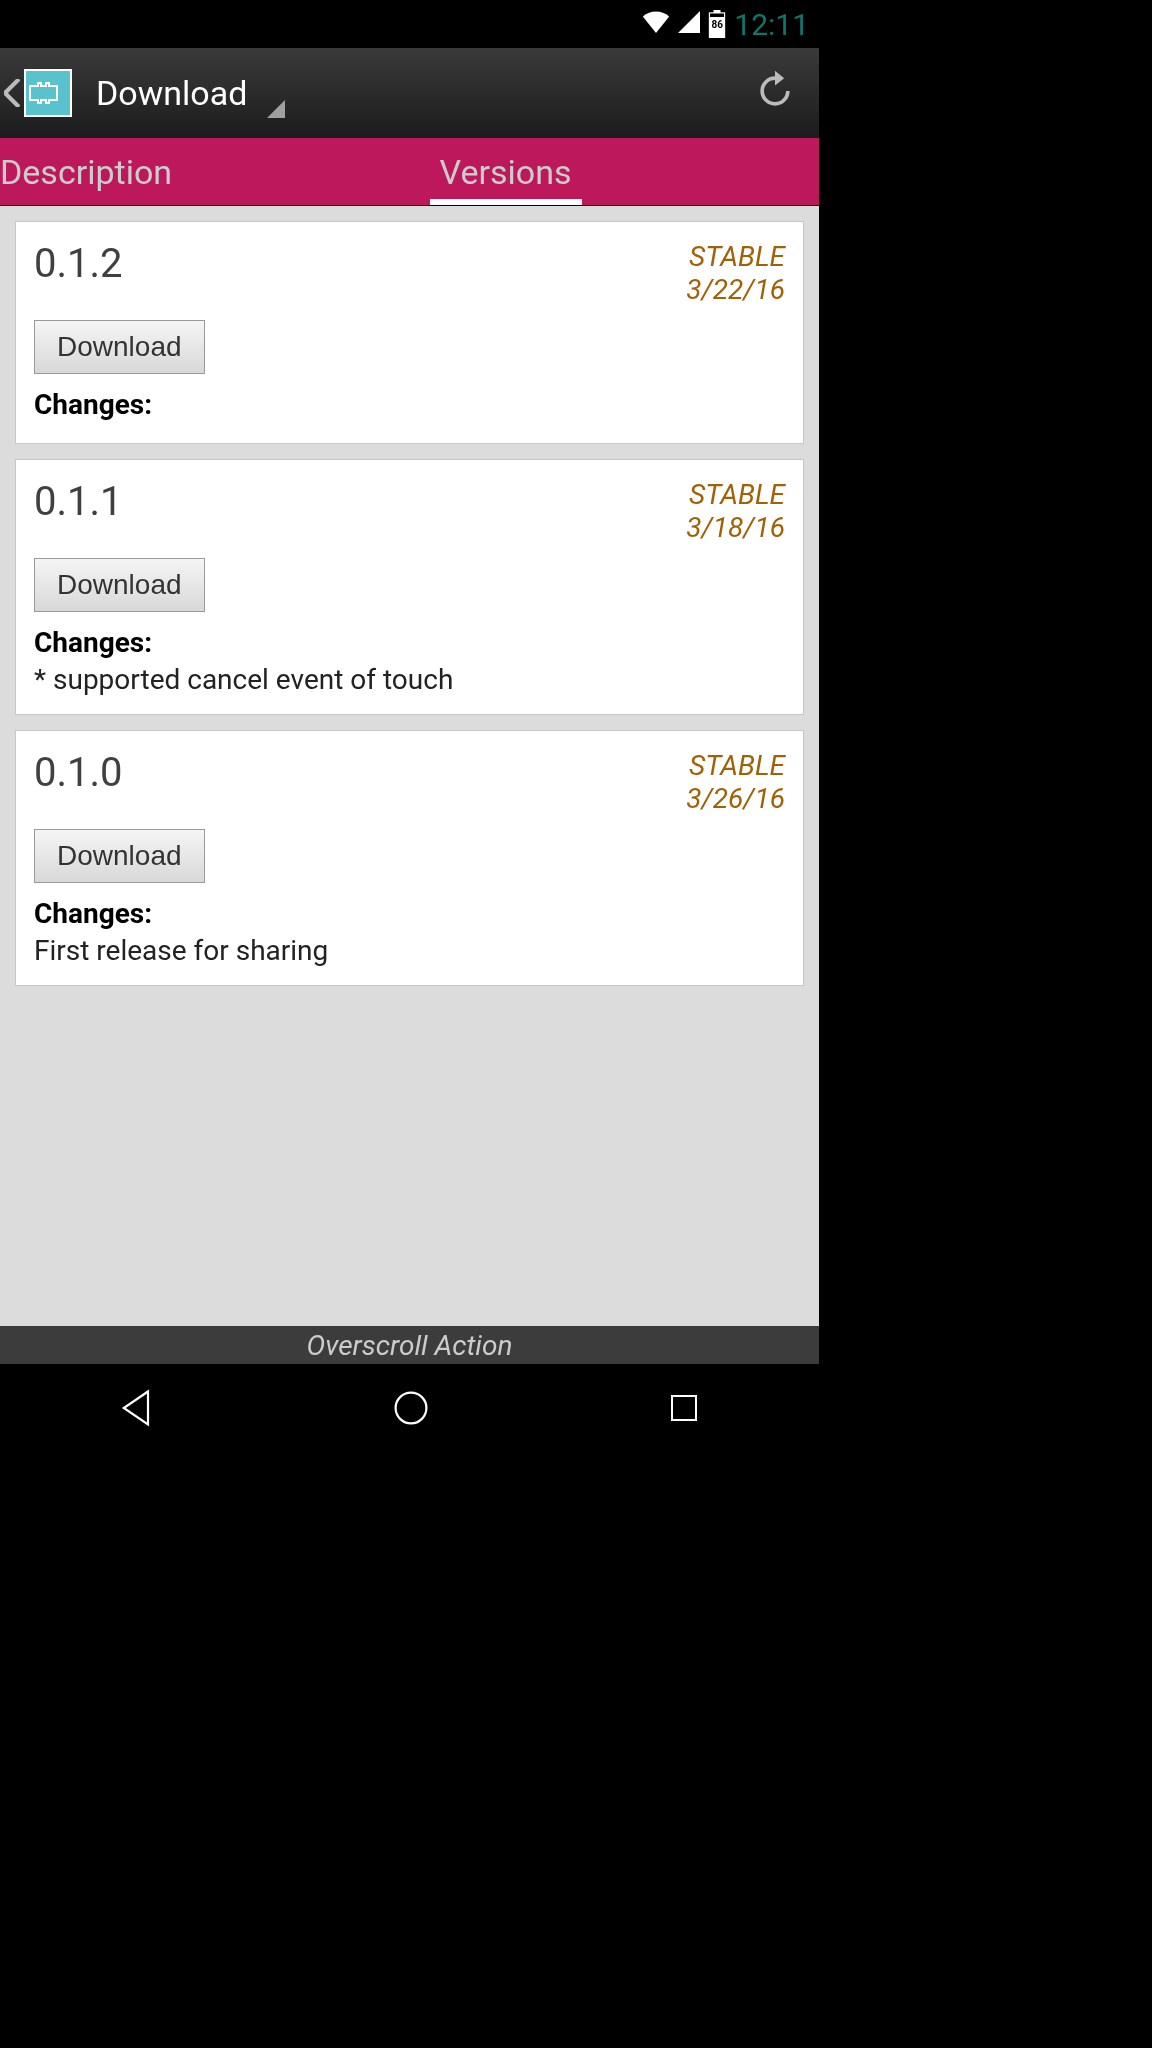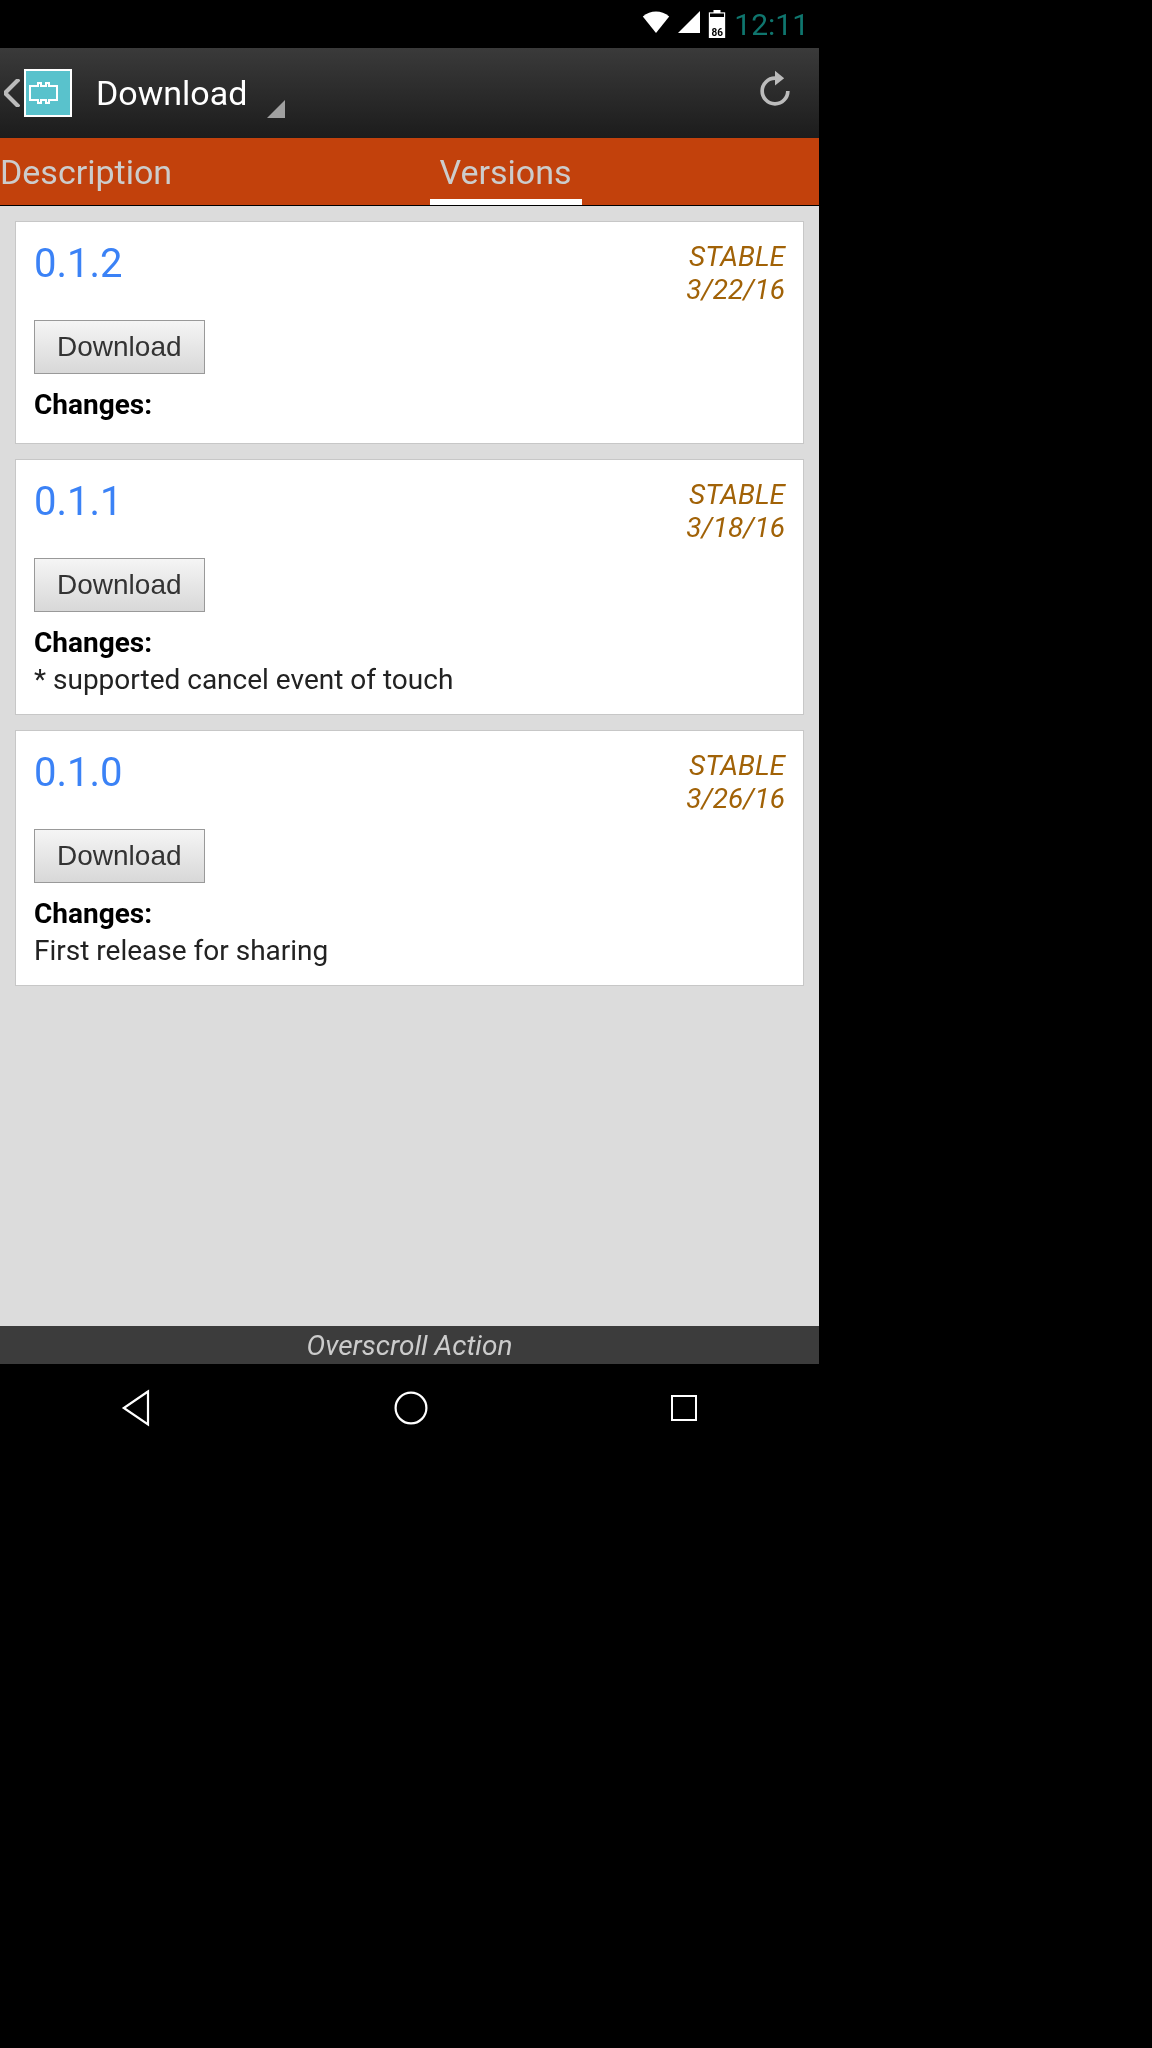--- a/index.html
+++ b/index.html
@@ -19,21 +19,21 @@
       justify-content: flex-end;
       align-items: center;
       padding-right: 10px;
       gap: 8px;
     }
     .status-bar svg { fill: #fff; }
     .status-time { color: #0f766e; font-size: 30px; font-weight: 400; }
     .battery-pct {
       position: relative;
       display: inline-flex;
-      align-items: flex-end;
+      align-items: center;
       justify-content: center;
     }
     .battery-pct-text {
       position: absolute;
       font-size: 10px;
       color: #000;
       font-weight: bold;
     }
     .app-bar {
       height: 90px;
@@ -68,21 +68,21 @@
     .spinner-triangle {
       width: 0; height: 0;
       border-left: 18px solid transparent;
       border-bottom: 18px solid #a0a0a0;
       margin-bottom: -5px;
     }
     .flex-spacer { flex: 1; }
     .refresh-btn { padding: 10px; }
     .tabs {
       height: 68px;
-      background: #c2410c;
+      background: #be185d;
       display: flex;
       align-items: center;
       border-bottom: 1px solid #000;
     }
     .tab {
       color: #ccc;
       font-size: 34px;
       height: 100%;
       display: flex;
       align-items: center;
@@ -112,21 +112,21 @@
     .card {
       background: #fff;
       padding: 18px;
       border: 1px solid #c7c7c7;
     }
     .card-header {
       display: flex;
       justify-content: space-between;
       align-items: flex-start;
     }
-    .version-number { font-size: 40px; color: #3b82f6; }
+    .version-number { font-size: 40px; color: #404040; }
     .version-meta {
       text-align: right;
       color: #a16207;
       font-style: italic;
       font-size: 28px;
     }
     .download-btn {
       display: inline-block;
       background: linear-gradient(#f5f5f5,#d8d8d8);
       border: 1px solid #999;

